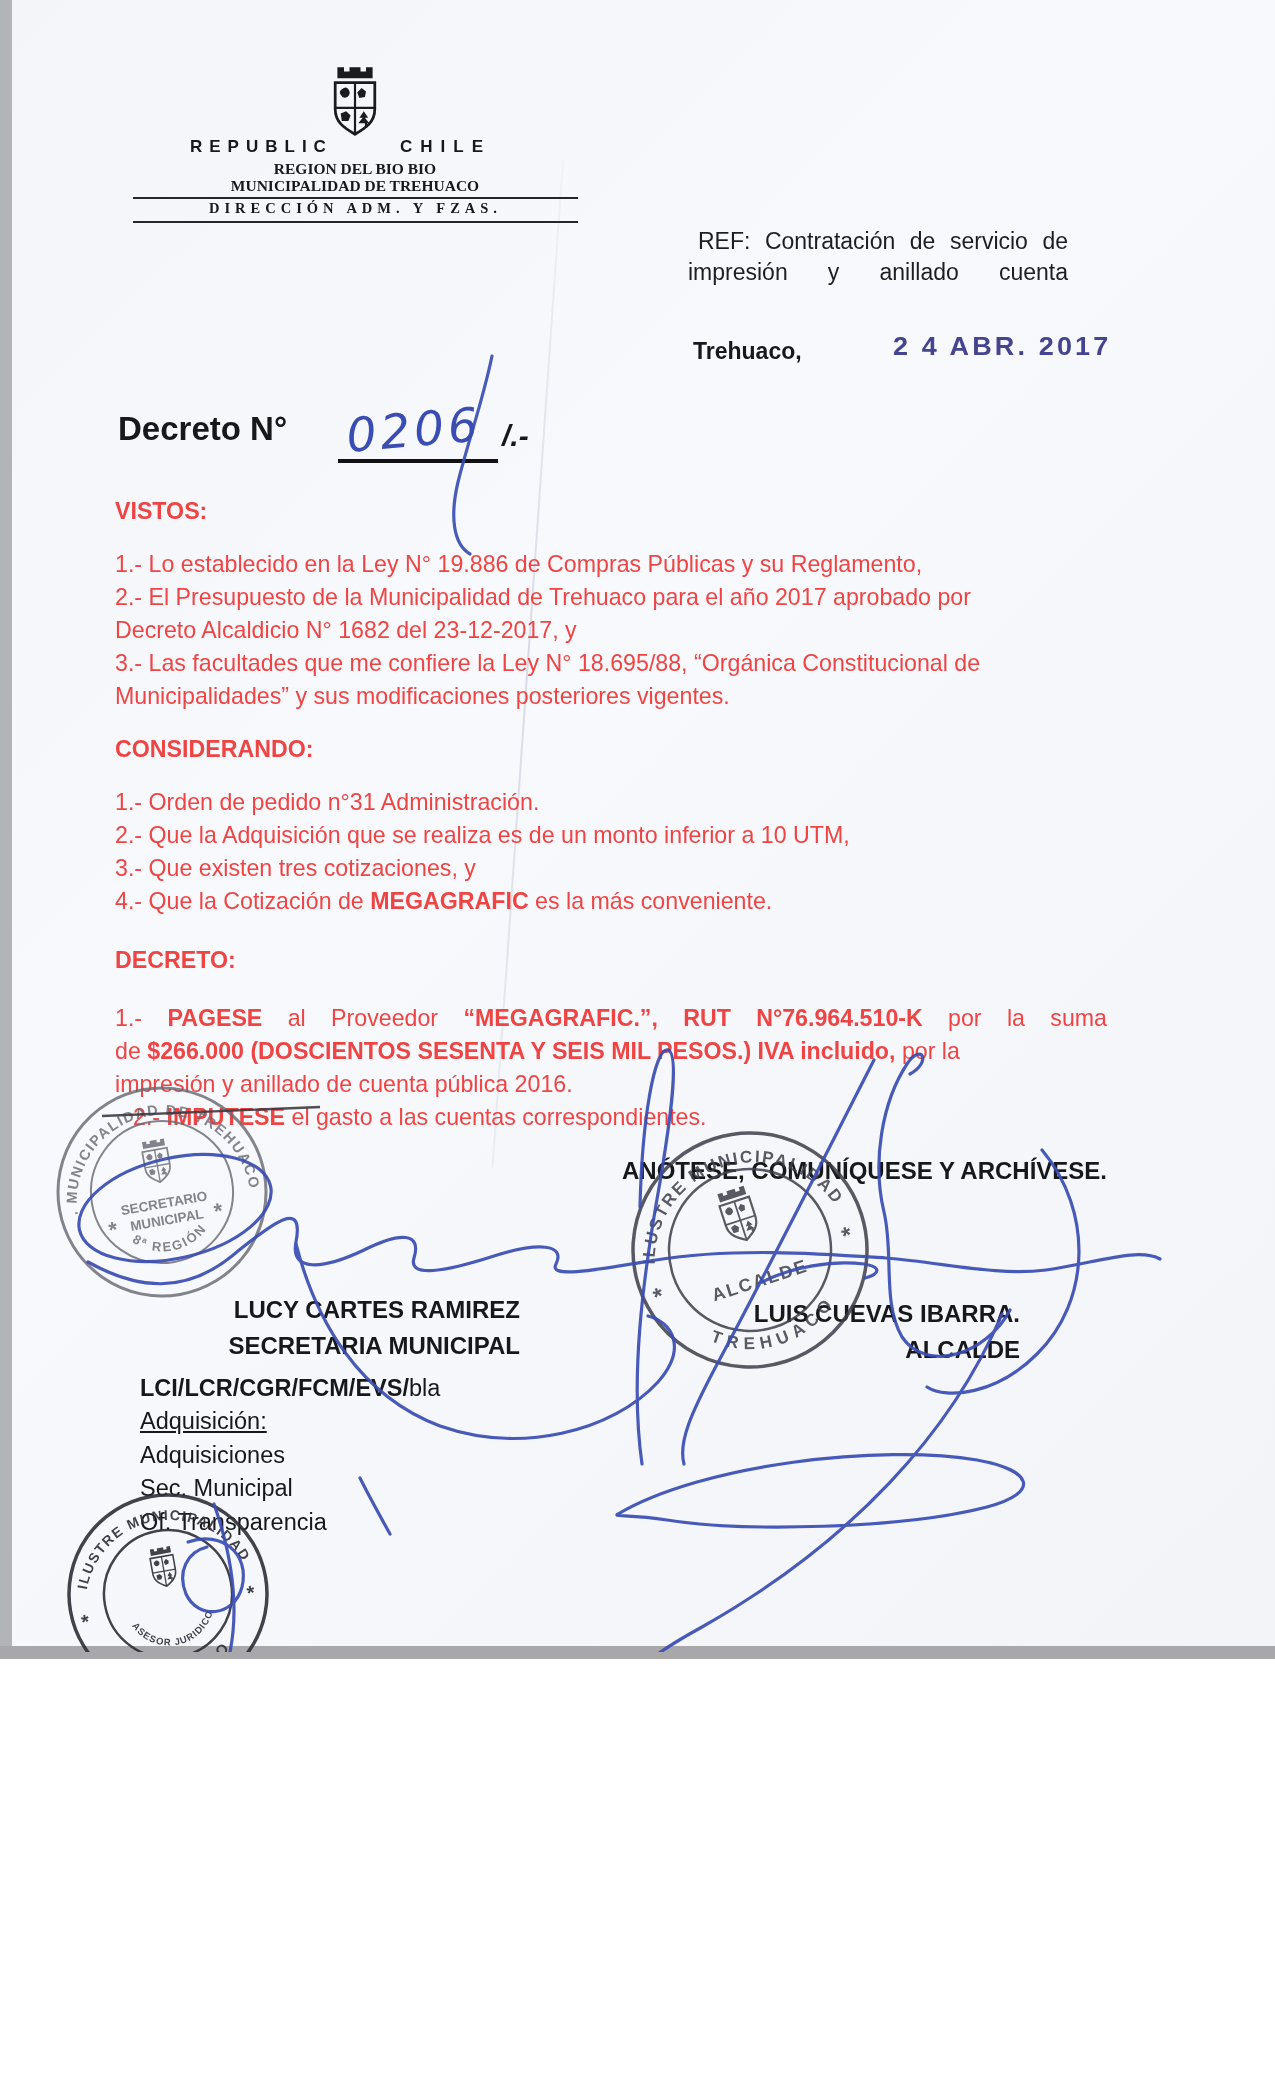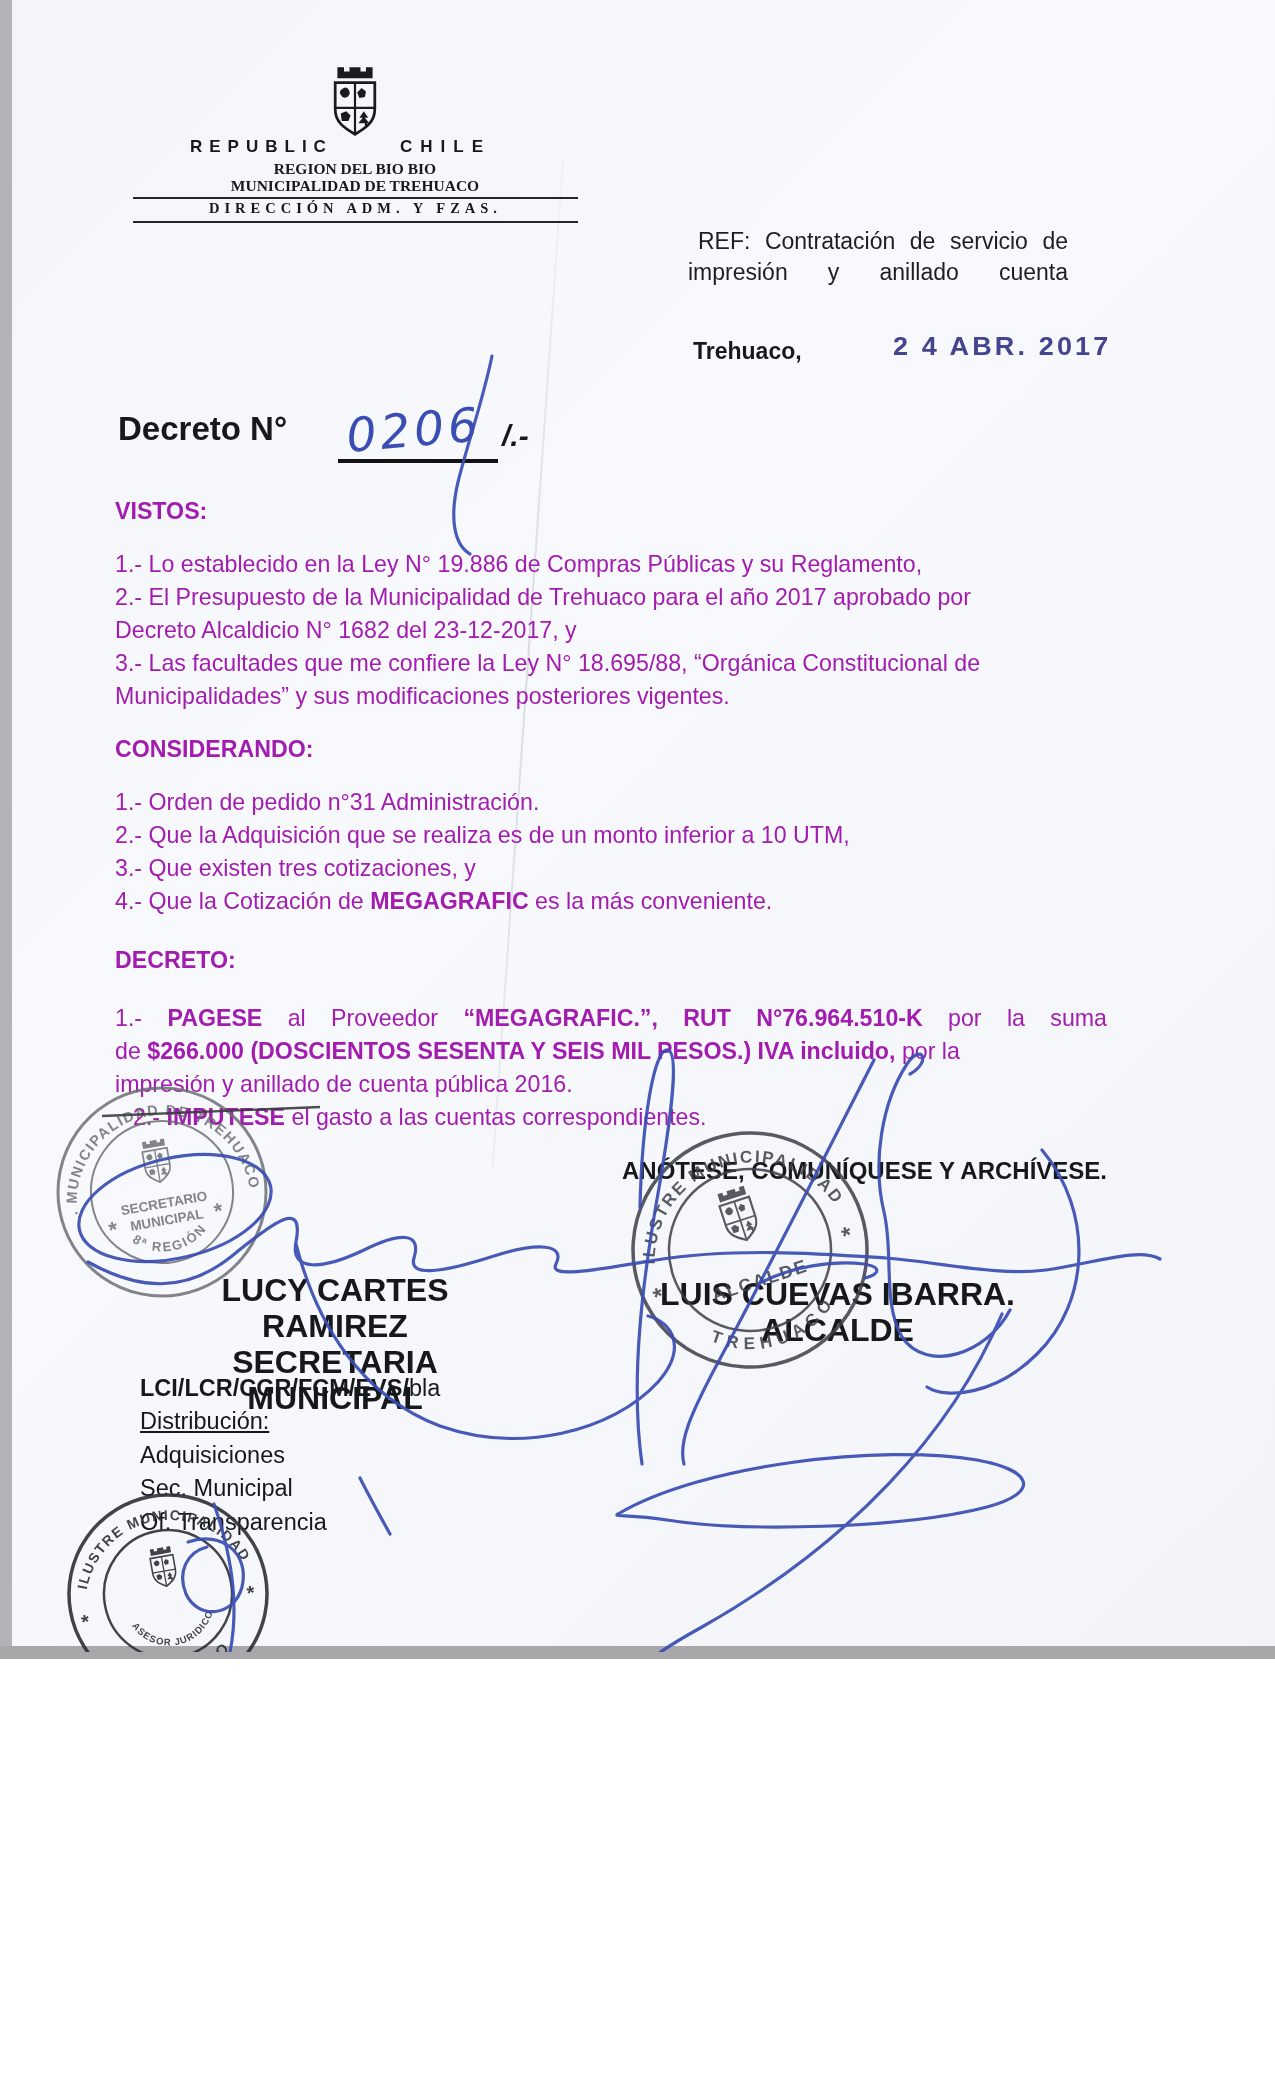--- a/index.html
+++ b/index.html
@@ -31,27 +31,27 @@
   .just{text-align:justify;text-align-last:justify;}
   
   #city{left:693px;top:338px;font-size:23px;font-weight:bold;}
   #date-stamp{left:893px;top:331px;font-size:26px;font-weight:bold;color:var(--date-stamp);
     letter-spacing:3px;white-space:pre;transform:scaleX(1.04);transform-origin:left;}
   
   #decree-label{left:118px;top:410px;font-size:33px;font-weight:bold;}
   #decree-underline{left:338px;top:459px;width:160px;height:4px;background:#121214;}
   #decree-suffix{left:502px;top:419px;font-size:30px;font-weight:bold;font-style:italic;}
   
-  .body-block{left:115px;width:992px;font-size:23.2px;line-height:33px;color:#a21caf;}
+  .body-block{left:115px;width:992px;font-size:23.2px;line-height:33px;color:#ef4444;}
   .sect-title{font-weight:bold;}
   .b{font-weight:bold;}
   .indent{padding-left:18px;}
   #closing{left:115px;top:1157px;width:992px;text-align:right;font-weight:bold;font-size:24px;}
   
-  .sig-block{text-align:center;font-weight:bold;font-size:32px;line-height:36px;}
+  .sig-block{text-align:right;font-weight:bold;font-size:24px;line-height:36px;margin-top:20px;}
   #sig-left{left:150px;top:1272px;width:370px;}
   #sig-right{left:655px;top:1276px;width:365px;}
   
   #footer-block{left:140px;top:1372px;font-size:23.5px;line-height:33.4px;}
   #footer-initials .b{font-weight:bold;}
   #dist-heading{text-decoration:underline;}
   #ink-layer{left:0;top:0;z-index:6;pointer-events:none;}
   .stamp-text{font-family:"Liberation Sans",sans-serif;font-weight:bold;}
 </style>
 </head>
@@ -128,21 +128,21 @@
   <div>LUCY CARTES RAMIREZ</div>
   <div>SECRETARIA MUNICIPAL</div>
 </div>
 <div class="abs sig-block" id="sig-right">
   <div>LUIS CUEVAS IBARRA.</div>
   <div>ALCALDE</div>
 </div>
 
 <div class="abs" id="footer-block">
   <div id="footer-initials"><span class="b">LCI/LCR/CGR/FCM/EVS/</span><span>bla</span></div>
-  <div id="dist-heading">Distribución:</div>
+  <div id="dist-heading">Adquisición:</div>
   <div>Adquisiciones</div>
   <div>Sec. Municipal</div>
   <div>Of. Transparencia</div>
 </div>
 
 <svg class="abs" id="ink-layer" width="1275" height="1652" viewBox="0 0 1275 1652">
 
   <g transform="translate(162,1192) rotate(-10)" opacity="0.82" color="var(--stamp-gray)">
     <circle r="104" fill="none" stroke="currentColor" stroke-width="3"></circle>
     <circle r="71" fill="none" stroke="currentColor" stroke-width="2"></circle>

